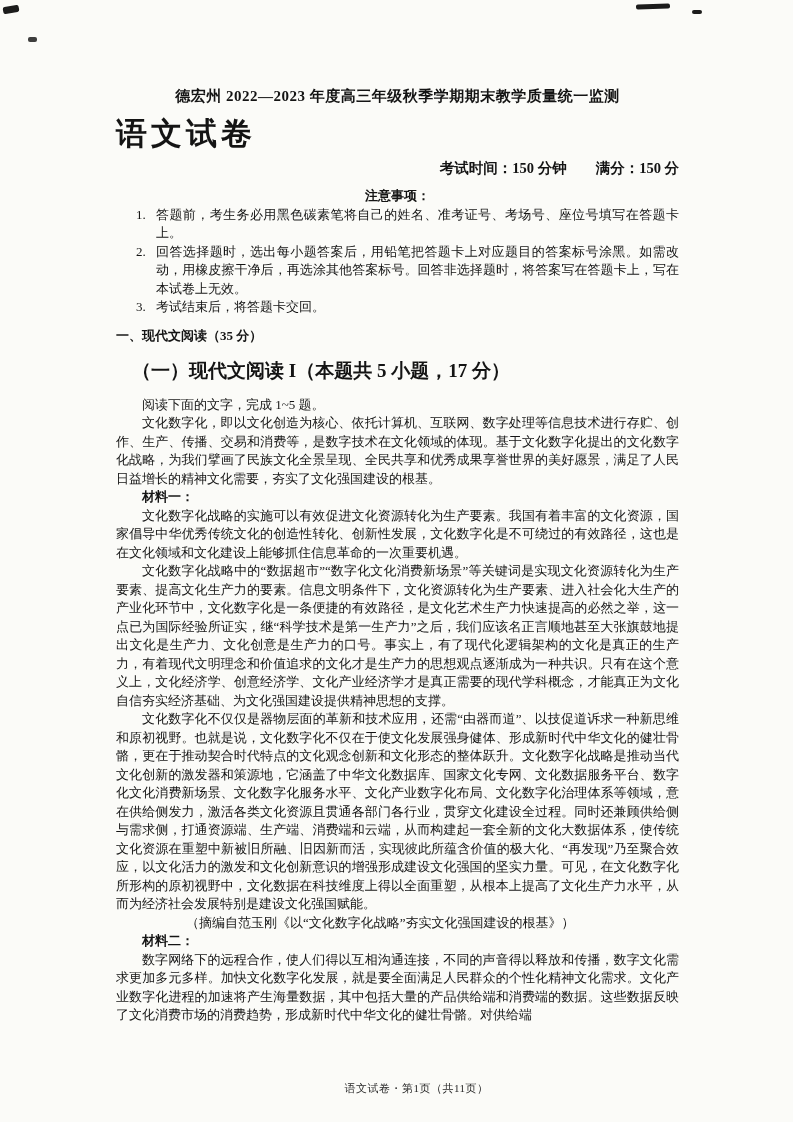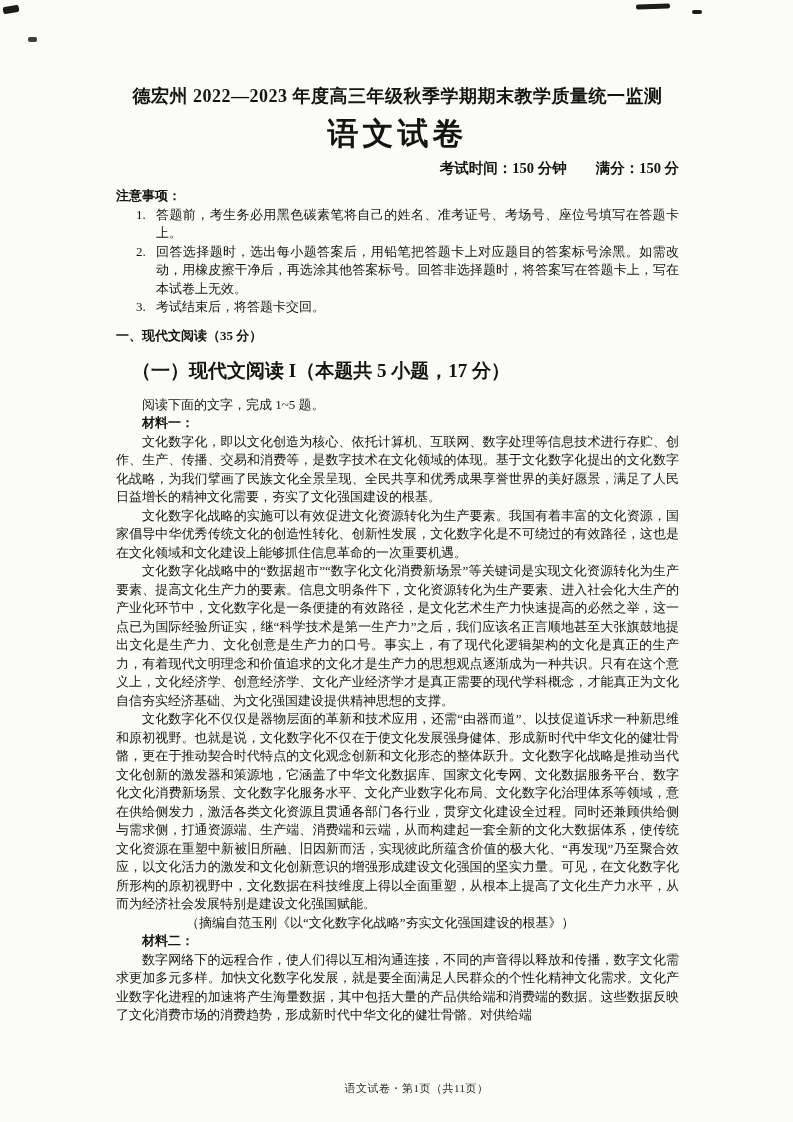--- a/index.html
+++ b/index.html
@@ -12,45 +12,45 @@
     font-family: "Liberation Serif", "DejaVu Serif", serif;
     position: relative;
     overflow: hidden;
   }
   .page { width: 793px; height: 1122px; position: relative; }
   .content { padding: 86px 114px 0 116px; }
 
   .h-title {
     margin: 0;
     text-align: center;
-    font-size: 18px;
+    font-size: 15px;
     font-weight: bold;
     letter-spacing: 0.5px;
     line-height: 20px;
   }
   .h-sub {
     margin: 9px 0 6px 0;
-    text-align: center;
     font-size: 31px;
     font-weight: bold;
     letter-spacing: 4px;
     line-height: 38px;
   }
   .h-info {
     margin: 0 0 9px 0;
     text-align: right;
     font-size: 14.5px;
     font-weight: bold;
     line-height: 19px;
   }
 
   .notice-label {
     font-size: 13px;
     font-weight: bold;
     line-height: 18.5px;
+    text-align: center;
   }
   .notice-list { margin-left: 20px; }
   .notice-item {
     display: flex;
     font-size: 13px;
     line-height: 18.5px;
   }
   .notice-num { flex: 0 0 20px; width: 20px; }
   .notice-text { flex: 1; text-align: justify; }
 
@@ -131,22 +131,22 @@
           <span class="notice-text">考试结束后，将答题卡交回。</span>
         </div>
       </div>
     </div>
 
     <div class="reading-section">
       <h3 class="sec-h">一、现代文阅读（35 分）</h3>
       <h4 class="part-h">（一）现代文阅读 I（本题共 5 小题，17 分）</h4>
       <p class="body-p">阅读下面的文字，完成 1~5 题。</p>
 
+      <p class="body-p">文化数字化，即以文化创造为核心、依托计算机、互联网、数字处理等信息技术进行存贮、创作、生产、传播、交易和消费等，是数字技术在文化领域的体现。基于文化数字化提出的文化数字化战略，为我们擘画了民族文化全景呈现、全民共享和优秀成果享誉世界的美好愿景，满足了人民日益增长的精神文化需要，夯实了文化强国建设的根基。</p>
       <p class="body-p label-p">材料一：</p>
-      <p class="body-p">文化数字化，即以文化创造为核心、依托计算机、互联网、数字处理等信息技术进行存贮、创作、生产、传播、交易和消费等，是数字技术在文化领域的体现。基于文化数字化提出的文化数字化战略，为我们擘画了民族文化全景呈现、全民共享和优秀成果享誉世界的美好愿景，满足了人民日益增长的精神文化需要，夯实了文化强国建设的根基。</p>
       <p class="body-p">文化数字化战略的实施可以有效促进文化资源转化为生产要素。我国有着丰富的文化资源，国家倡导中华优秀传统文化的创造性转化、创新性发展，文化数字化是不可绕过的有效路径，这也是在文化领域和文化建设上能够抓住信息革命的一次重要机遇。</p>
       <p class="body-p">文化数字化战略中的“数据超市”“数字化文化消费新场景”等关键词是实现文化资源转化为生产要素、提高文化生产力的要素。信息文明条件下，文化资源转化为生产要素、进入社会化大生产的产业化环节中，文化数字化是一条便捷的有效路径，是文化艺术生产力快速提高的必然之举，这一点已为国际经验所证实，继“科学技术是第一生产力”之后，我们应该名正言顺地甚至大张旗鼓地提出文化是生产力、文化创意是生产力的口号。事实上，有了现代化逻辑架构的文化是真正的生产力，有着现代文明理念和价值追求的文化才是生产力的思想观点逐渐成为一种共识。只有在这个意义上，文化经济学、创意经济学、文化产业经济学才是真正需要的现代学科概念，才能真正为文化自信夯实经济基础、为文化强国建设提供精神思想的支撑。</p>
       <p class="body-p">文化数字化不仅仅是器物层面的革新和技术应用，还需“由器而道”、以技促道诉求一种新思维和原初视野。也就是说，文化数字化不仅在于使文化发展强身健体、形成新时代中华文化的健壮骨骼，更在于推动契合时代特点的文化观念创新和文化形态的整体跃升。文化数字化战略是推动当代文化创新的激发器和策源地，它涵盖了中华文化数据库、国家文化专网、文化数据服务平台、数字化文化消费新场景、文化数字化服务水平、文化产业数字化布局、文化数字化治理体系等领域，意在供给侧发力，激活各类文化资源且贯通各部门各行业，贯穿文化建设全过程。同时还兼顾供给侧与需求侧，打通资源端、生产端、消费端和云端，从而构建起一套全新的文化大数据体系，使传统文化资源在重塑中新被旧所融、旧因新而活，实现彼此所蕴含价值的极大化、“再发现”乃至聚合效应，以文化活力的激发和文化创新意识的增强形成建设文化强国的坚实力量。可见，在文化数字化所形构的原初视野中，文化数据在科技维度上得以全面重塑，从根本上提高了文化生产力水平，从而为经济社会发展特别是建设文化强国赋能。</p>
 
       <p class="attribution">（摘编自范玉刚《以“文化数字化战略”夯实文化强国建设的根基》）</p>
 
       <p class="body-p label-p">材料二：</p>
       <p class="body-p">数字网络下的远程合作，使人们得以互相沟通连接，不同的声音得以释放和传播，数字文化需求更加多元多样。加快文化数字化发展，就是要全面满足人民群众的个性化精神文化需求。文化产业数字化进程的加速将产生海量数据，其中包括大量的产品供给端和消费端的数据。这些数据反映了文化消费市场的消费趋势，形成新时代中华文化的健壮骨骼。对供给端</p>
     </div>
 

